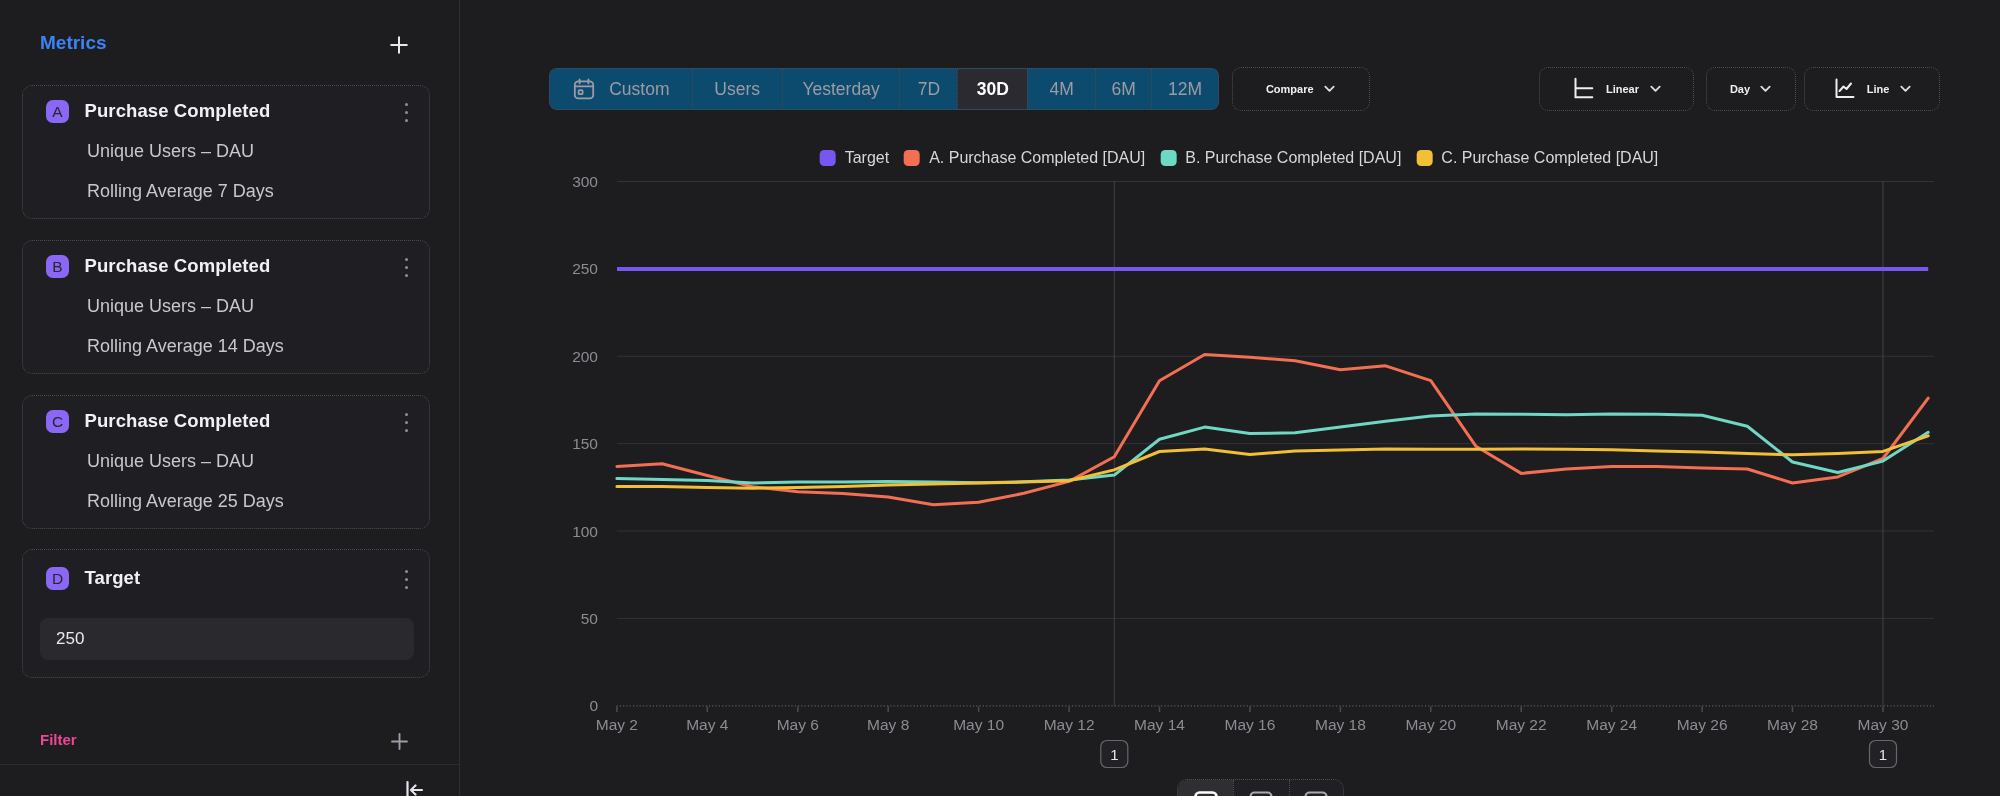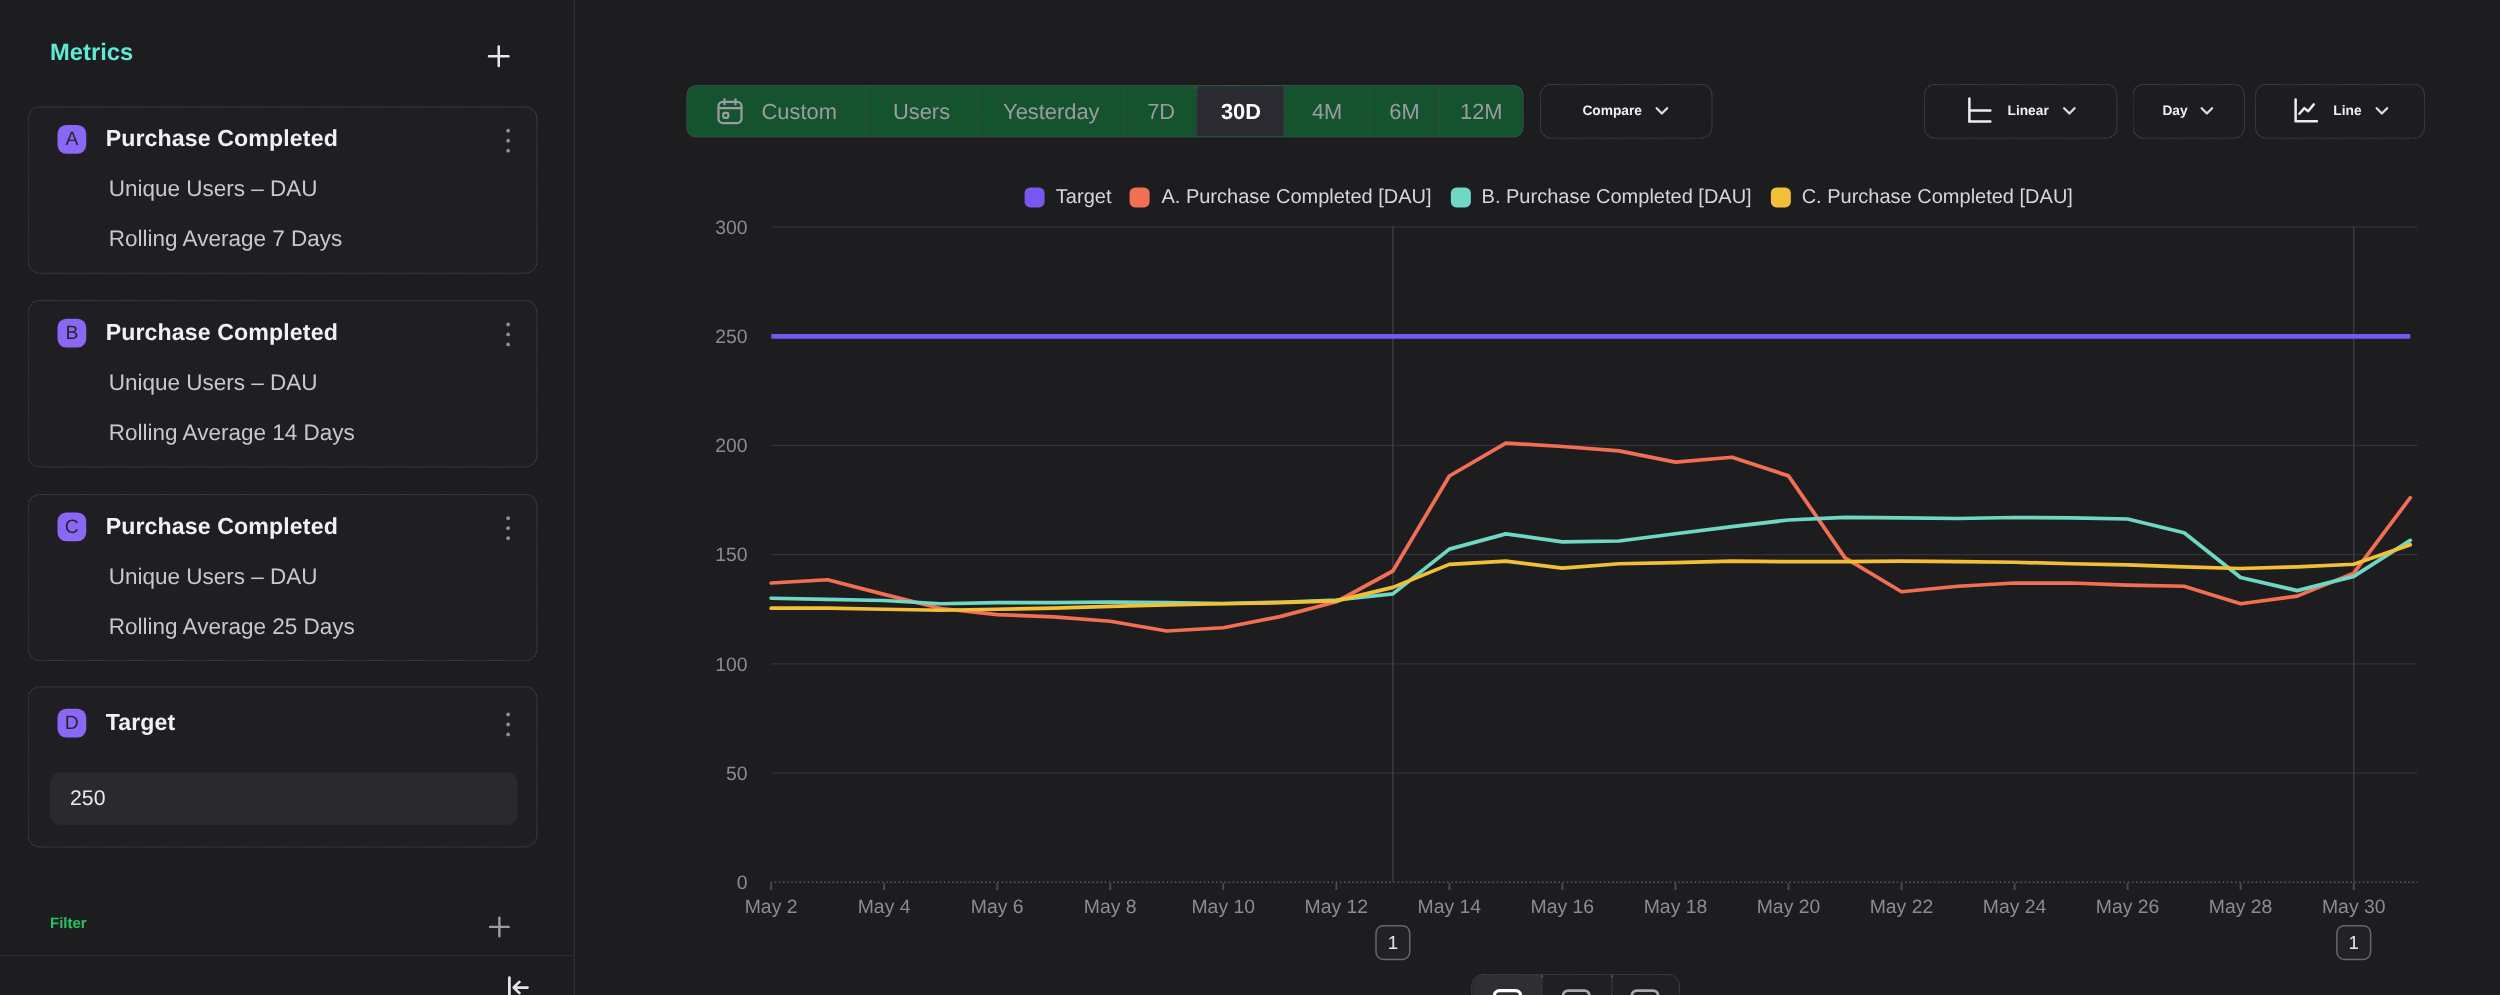--- a/index.html
+++ b/index.html
@@ -13,36 +13,36 @@
   .badge { position:absolute; left:23px; top:14px; width:23px; height:23px; border-radius:7px; background:#8a68f5;
     color:#26262c; font-size:15.5px; font-weight:400; display:flex; align-items:center; justify-content:center; }
   .ctitle { position:absolute; left:61.5px; top:13.5px; font-size:18.5px; font-weight:700; color:#f1f1f5; letter-spacing:.1px; }
   .csub { position:absolute; left:64px; font-size:18px; color:#c7c7cf; }
   .kebab { position:absolute; right:20px; top:17px; width:4px; }
   .kebab i { display:block; width:3.4px; height:3.4px; border-radius:50%; background:#8f8f97; margin:0 0 4.6px 0; }
   
   .btn { position:absolute; top:67px; height:43.5px; border:1px dotted #4e4e57; border-radius:9px;
     display:flex; align-items:center; justify-content:center; color:#eef0f3; font-size:11px; font-weight:700; }
   #segwrap { position:absolute; left:549px; top:68px; width:670px; height:42px; border:1px dotted #4e4e57;
-    border-radius:8px; display:flex; overflow:hidden; background:#14532d; }
+    border-radius:8px; display:flex; overflow:hidden; background:#0c4a6e; }
   .seg { height:100%; display:flex; align-items:center; justify-content:center; gap:13px;
     color:#9b9ca4; font-size:17.5px; border-left:1px dotted #46464e; }
   .seg:first-child { border-left:none; }
   .seg.on { background:#2a2a30; color:#fff; font-weight:700; }
   
   #legend { position:absolute; left:1239px; top:149px; transform:translateX(-50%); display:flex; gap:15px;
     align-items:center; white-space:nowrap; }
   .litem { display:flex; align-items:center; gap:9px; color:#d6d6dc; font-size:16px; }
   .sq { width:16px; height:16px; border-radius:4.5px; }
 </style>
 </head>
 <body>
 <div id="page">
   <div id="side">
-    <div class="abs" style="left:40px;top:32px;font-size:19px;font-weight:700;color:#5eead4;">Metrics</div>
+    <div class="abs" style="left:40px;top:32px;font-size:19px;font-weight:700;color:#3b82f6;">Metrics</div>
     <svg class="abs" style="left:388px;top:34px;" width="22" height="22" viewBox="0 0 22 22">
       <path d="M11 3.2 V18.8 M3.2 11 H18.8" stroke="#e8e8ee" stroke-width="2" stroke-linecap="round"></path>
     </svg>
 
     <div class="card" style="top:85px;height:134px;">
       <div class="badge">A</div>
       <div class="ctitle">Purchase Completed</div>
       <div class="kebab">
           <i></i>
           <i></i>
@@ -80,21 +80,21 @@
       <div class="badge" style="top:17px;">D</div>
       <div class="ctitle" style="top:16.5px;">Target</div>
       <div class="kebab" style="top:20px;">
           <i></i>
           <i></i>
           <i></i>
         </div>
       <div class="abs" style="left:17px;top:68px;width:374px;height:42px;background:#29292e;border-radius:8px;
         display:flex;align-items:center;padding-left:16px;font-size:17px;color:#e9e9ee;">250</div>
     </div>
-    <div class="abs" style="left:40px;top:731px;font-size:12px;font-weight:700;color:#22c55e;">Filter</div>
+    <div class="abs" style="left:40px;top:731px;font-size:15px;font-weight:700;color:#ec4899;">Filter</div>
     <svg class="abs" style="left:389px;top:731px;" width="21" height="21" viewBox="0 0 22 22">
       <path d="M11 3.2 V18.8 M3.2 11 H18.8" stroke="#9d9da5" stroke-width="2" stroke-linecap="round"></path>
     </svg>
     <div class="abs" style="left:0;top:764px;width:459px;height:1px;background:#2c2c30;"></div>
     <svg class="abs" style="left:401px;top:777px;" width="26" height="26" viewBox="0 0 26 26">
       <path d="M6.5 5 V21 M21 13 H10.5 M14.5 8.5 L10 13 L14.5 17.5" stroke="#e4e4ea" stroke-width="2.2" stroke-linecap="round" stroke-linejoin="round"></path>
     </svg>
   </div>
   <div id="toolbar">
     <div id="segwrap">

